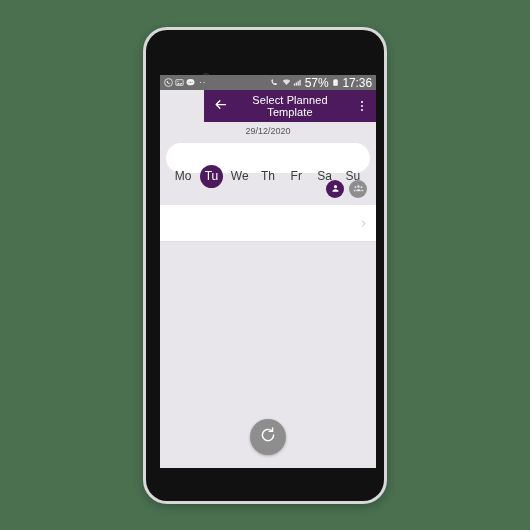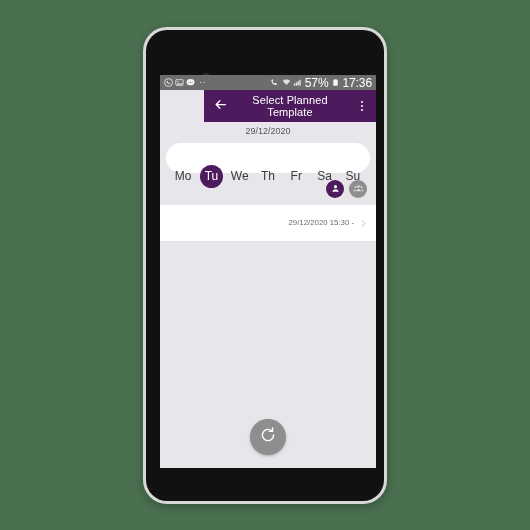--- a/index.html
+++ b/index.html
@@ -387,21 +387,20 @@
                 <path d="M1.4 18c0-2.1 1.6-3.2 3.8-3.2.5 0 1 .05 1.4.15C5.5 15.7 5 16.7 5 18z" fill="#e4e4e4"></path>
                 <path d="M22.6 18c0-2.1-1.6-3.2-3.8-3.2-.5 0-1 .05-1.4.15.9.75 1.4 1.75 1.4 3.05z" fill="#e4e4e4"></path>
               </svg>
           </span>
         </div>
       </div>
 
       <div id="template-list">
         <div class="list-item">
           <div class="li-times">
-            <div>29/12/2020 15:30 -</div>
           </div>
           <div class="li-chevron">
             <span>
               <svg viewBox="0 0 24 24" width="9" height="9">
                   <path d="M9 5l7 7-7 7" fill="none" stroke="#b0b0b0" stroke-width="2.2" stroke-linecap="round" stroke-linejoin="round"></path>
                 </svg>
             </span>
           </div>
         </div>
       </div>

